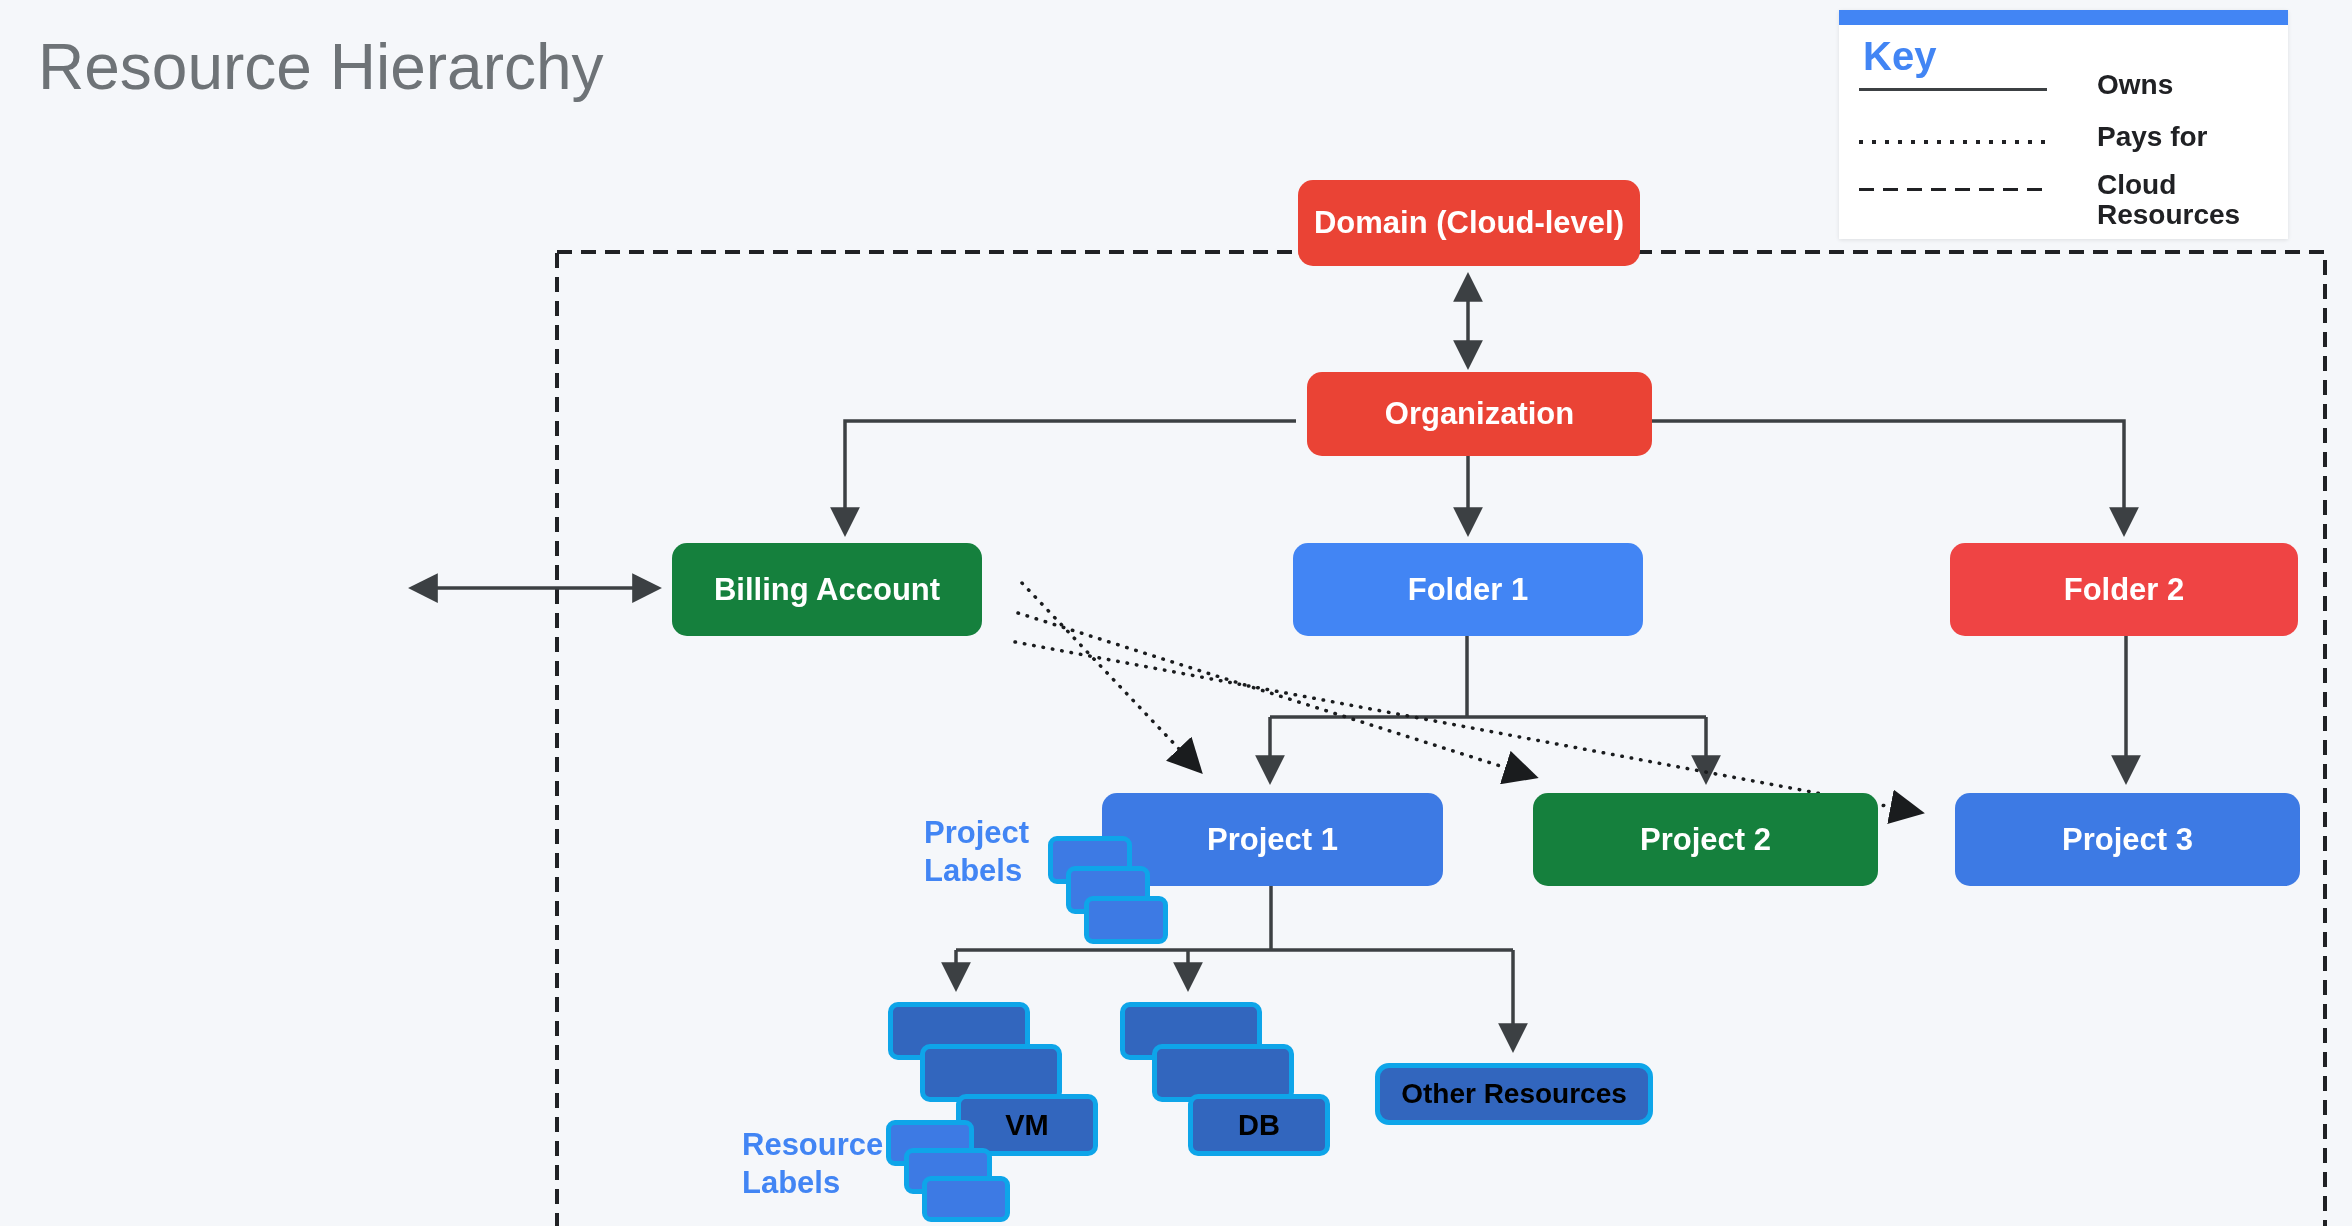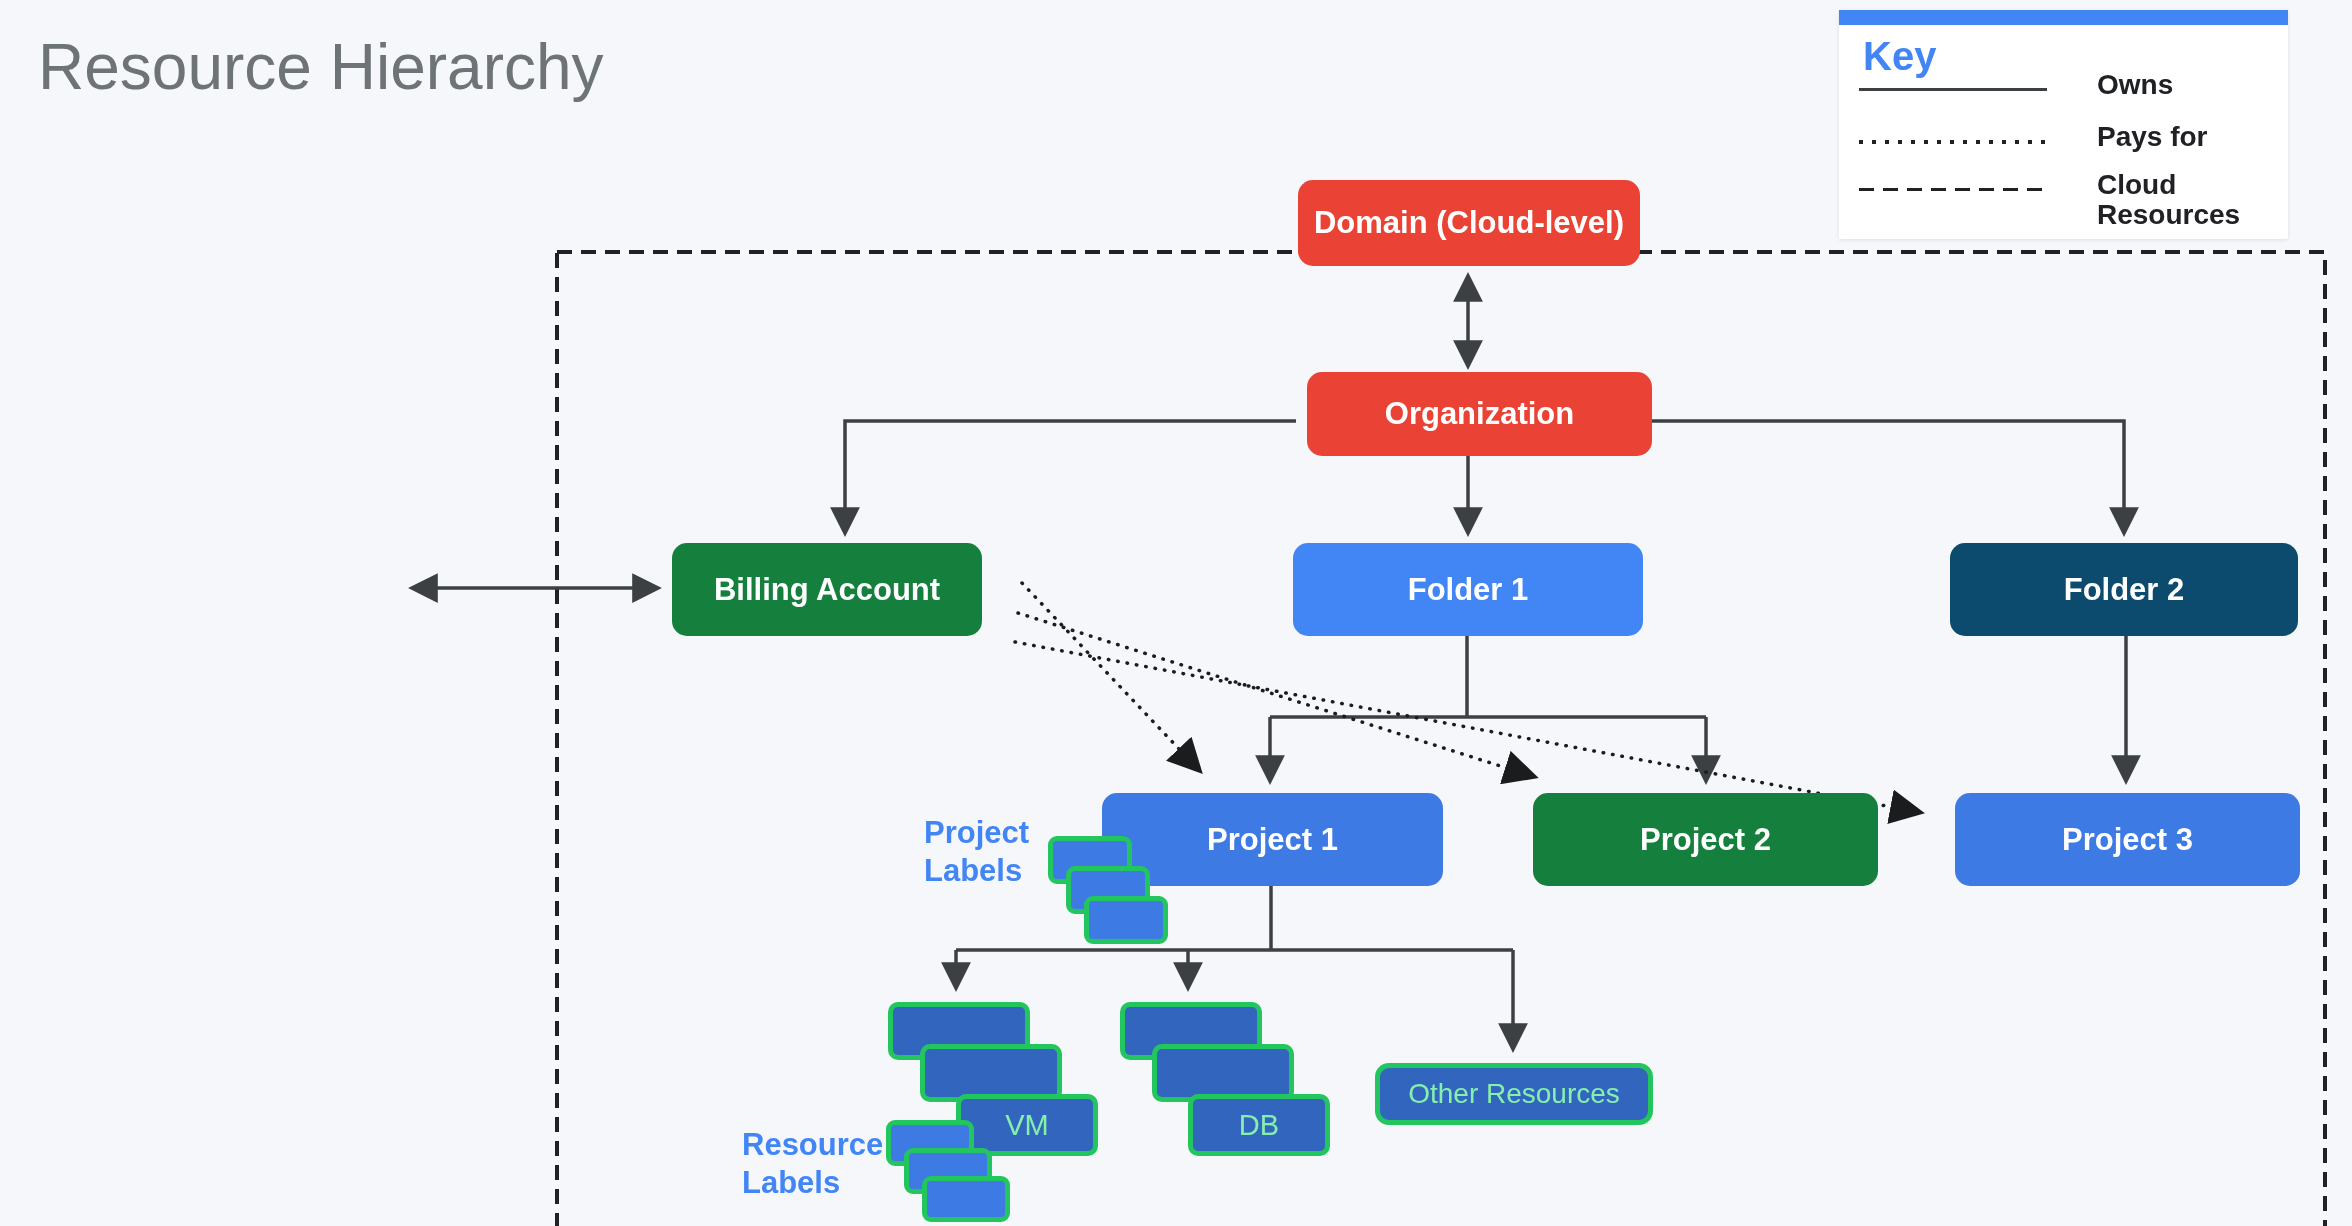--- a/index.html
+++ b/index.html
@@ -22,23 +22,23 @@
   .node {
     position: absolute; z-index: 3;
     display: flex; align-items: center; justify-content: center;
     color: #ffffff; font-weight: 700; font-size: 31px;
     border-radius: 15px; white-space: nowrap;
   }
 
   .card {
     position: absolute; z-index: 4;
     box-sizing: border-box;
-    border: 5px solid #22c55e; border-radius: 10px;
+    border: 5px solid #0ea5e9; border-radius: 10px;
     display: flex; align-items: center; justify-content: center;
-    color: #86efac; font-weight: 400; font-size: 29px;
+    color: #000000; font-weight: 700; font-size: 29px;
   }
   .card.small { border-radius: 9px; }
 
   .note {
     position: absolute; z-index: 5;
     color: #4285F4; font-weight: 700; font-size: 31px; line-height: 38px;
   }
 
   
   #legend {
@@ -116,21 +116,21 @@
 
   <div class="node" style="left: 1298px; top: 180px; width: 342px; height: 86px; background-color: rgb(234, 67, 53);">Domain (Cloud-level)</div>
 
   <div class="node" style="left: 1296px; top: 372px; width: 345px; height: 84px; background-color: rgb(234, 67, 53); margin-left: 11px;">Organization</div>
 
 
   <div class="node" style="left: 672px; top: 543px; width: 310px; height: 93px; background-color: #15803d;">Billing Account</div>
 
   <div class="node" style="left: 1293px; top: 543px; width: 350px; height: 93px; background-color: rgb(66, 133, 244);">Folder 1</div>
 
-  <div class="node" style="left: 1950px; top: 543px; width: 348px; height: 93px; background-color: #0c4a6e;">Folder 2</div>
+  <div class="node" style="left: 1950px; top: 543px; width: 348px; height: 93px; background-color: #ef4444;">Folder 2</div>
 
   <div class="node" style="left: 1102px; top: 793px; width: 341px; height: 93px; background-color: rgb(61, 122, 228);">Project 1</div>
 
   <div class="node" style="left: 1533px; top: 793px; width: 345px; height: 93px; background-color: #15803d;">Project 2</div>
 
   <div class="node" style="left: 1955px; top: 793px; width: 345px; height: 93px; background-color: rgb(61, 122, 228);">Project 3</div>
 
   <div class="note" style="left:924px; top:814px; width:140px;">Project Labels</div>
   <div>
     <div class="card small" style="left: 1048px; top: 836px; width: 84px; height: 48px; background-color: rgb(61, 122, 228);"></div>

